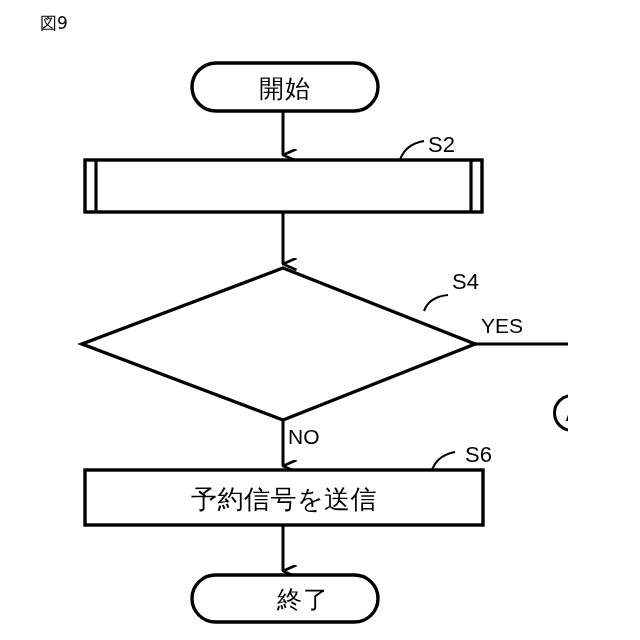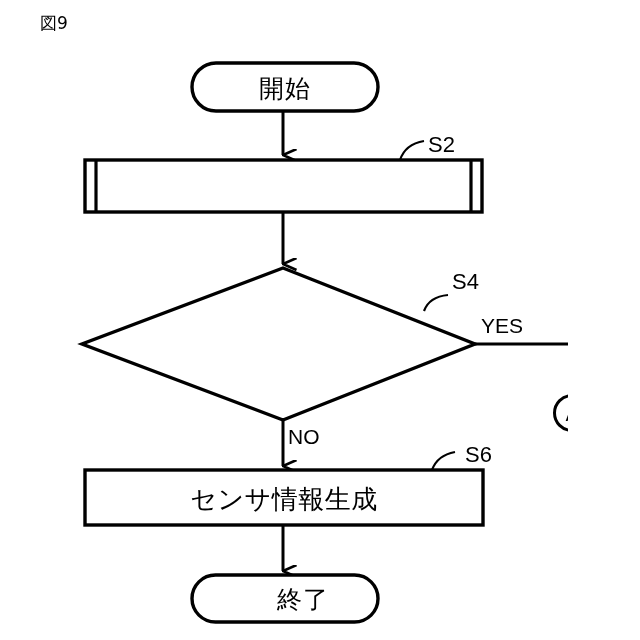--- a/index.html
+++ b/index.html
@@ -117,21 +117,21 @@
 
   <div class="step-tag" style="left:428px; top:145px;">S2</div>
 
 
   <div class="step-tag" style="left:452px; top:282px;">S4</div>
 
   <div class="branch-label" style="left:481px; top:326px;">YES</div>
 
   <div class="branch-label" style="left:288px; top:437px;">NO</div>
 
-  <div class="node-text t-process" style="left:284px; top:499px;">センサ情報生成</div>
+  <div class="node-text t-process" style="left:284px; top:499px;">予約信号を送信</div>
 
   <div class="step-tag" style="left:459px; top:455px;margin-left:6px;">S6</div>
 
   <div class="node-text t-conn" style="left:572px; top:414px;">A</div>
 
   <div class="node-text t-end" style="left:303px; top:599px;">終了</div>
 
 </div>
 
 </body></html>

